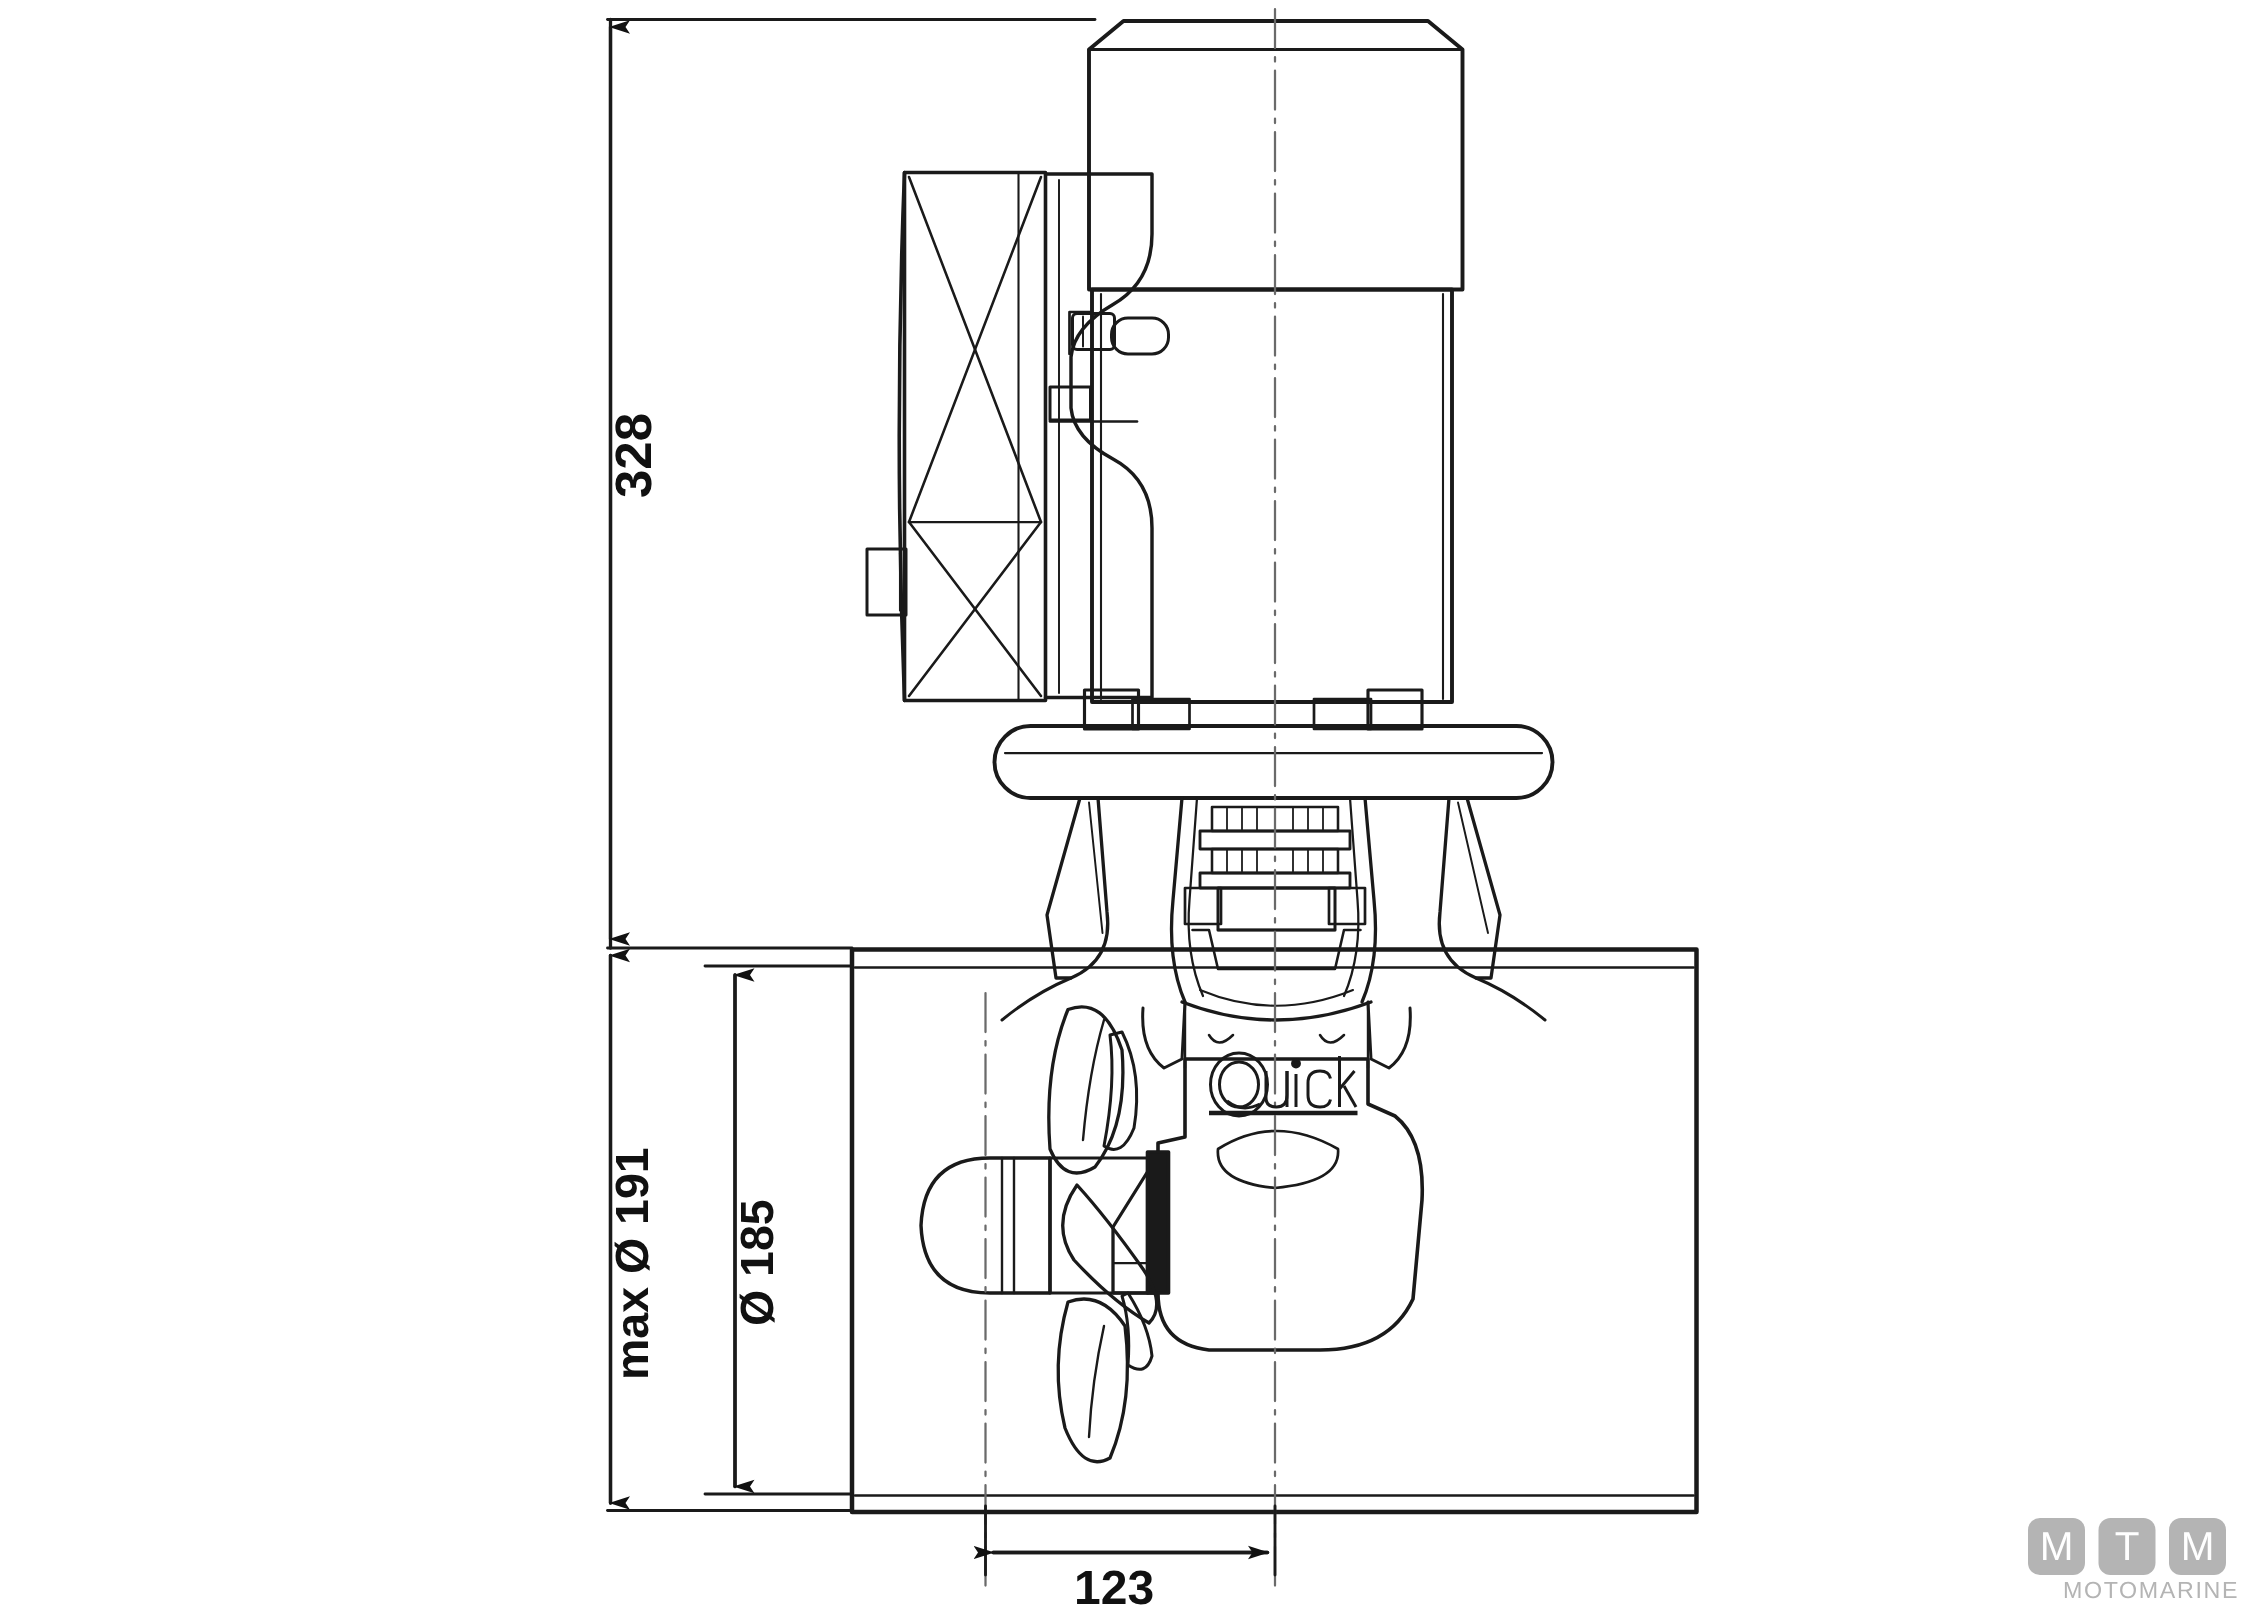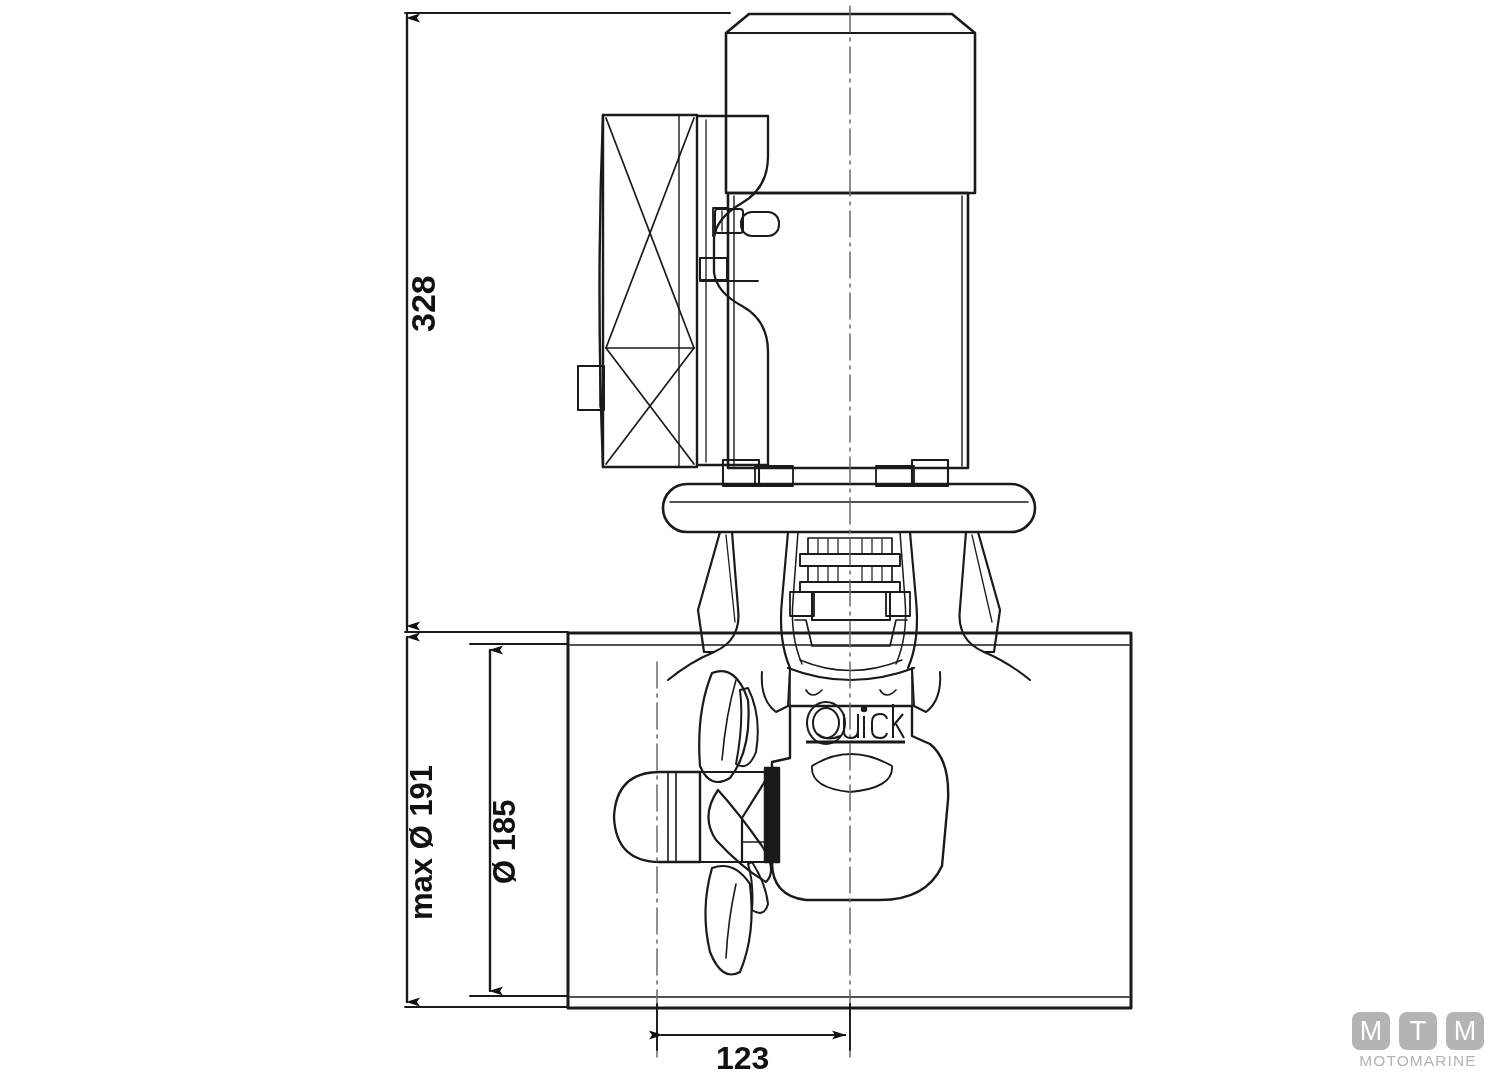--- a/index.html
+++ b/index.html
@@ -11,21 +11,21 @@
   .dim-label{position:absolute;font-family:"Liberation Sans",sans-serif;
              font-weight:bold;color:#111;white-space:nowrap;}
   .rot{transform:rotate(-90deg);transform-origin:left top;}
 
   #wm{position:absolute;left:1352px;top:1012px;width:132px;height:62px;}
   .wm-sq{position:absolute;top:0;width:38px;height:38px;border-radius:8px;
          background:#b4b4b4;}
   .wm-l{position:absolute;top:0;width:38px;height:38px;line-height:38px;
         text-align:center;font-size:27px;font-weight:400;color:#ffffff;
         font-family:"Liberation Sans",sans-serif;}
-  #wm-text{position:absolute;left:0;top:40px;width:132px;text-align:center;
+  #wm-text{position:absolute;left:16px;top:40px;width:132px;text-align:center;
            font-size:15.5px;letter-spacing:1.1px;color:#b4b4b4;
            font-family:"Liberation Sans",sans-serif;}
 </style>
 </head>
 <body>
 
 <div id="stage">
 
 <svg width="1500" height="1080" viewBox="0 0 1500 1080">
   <defs>

